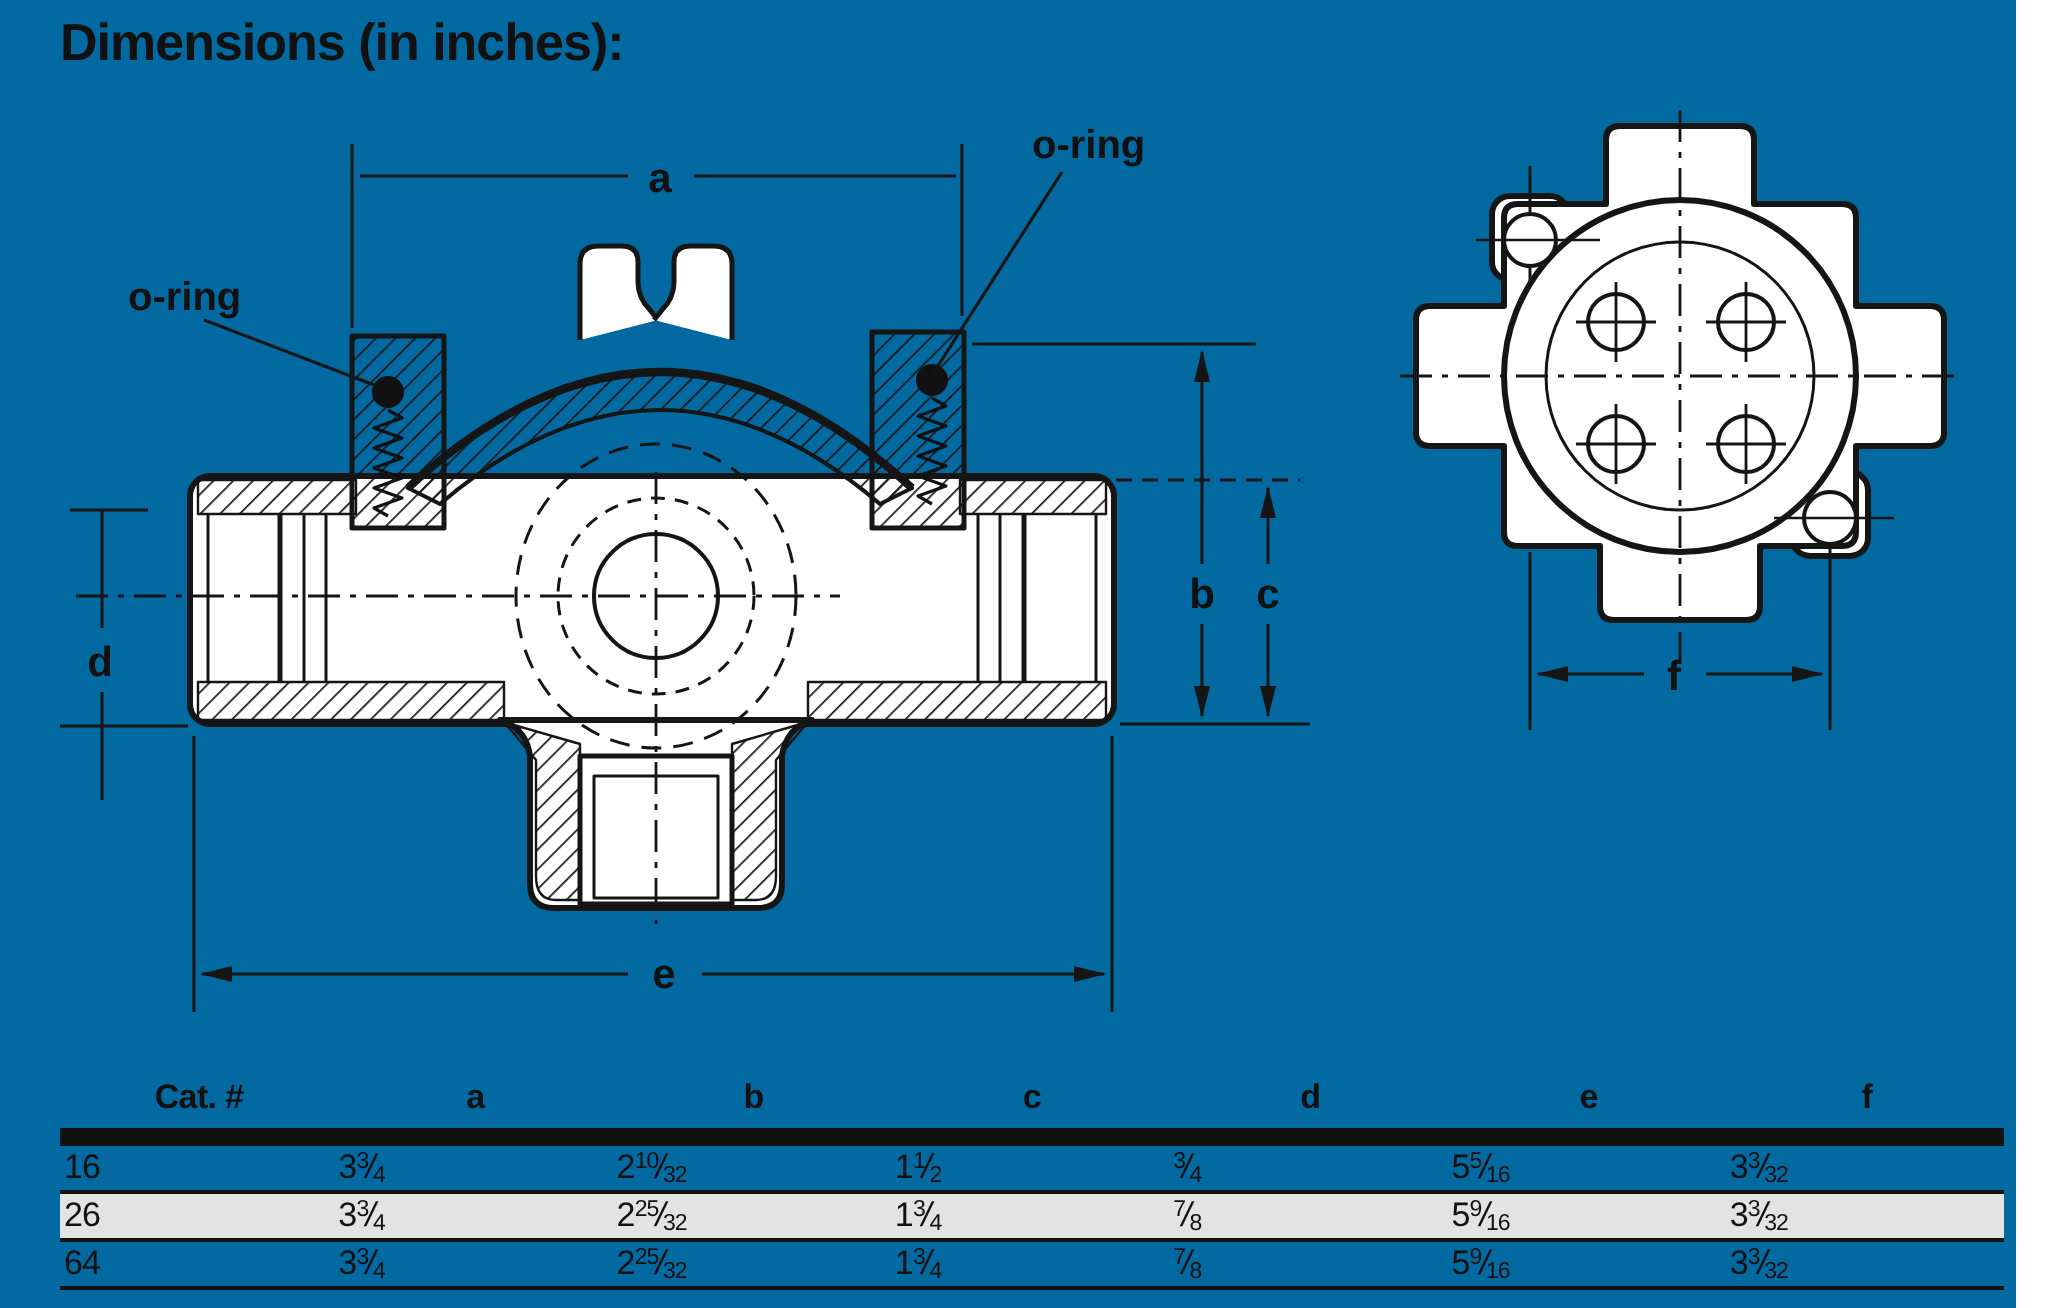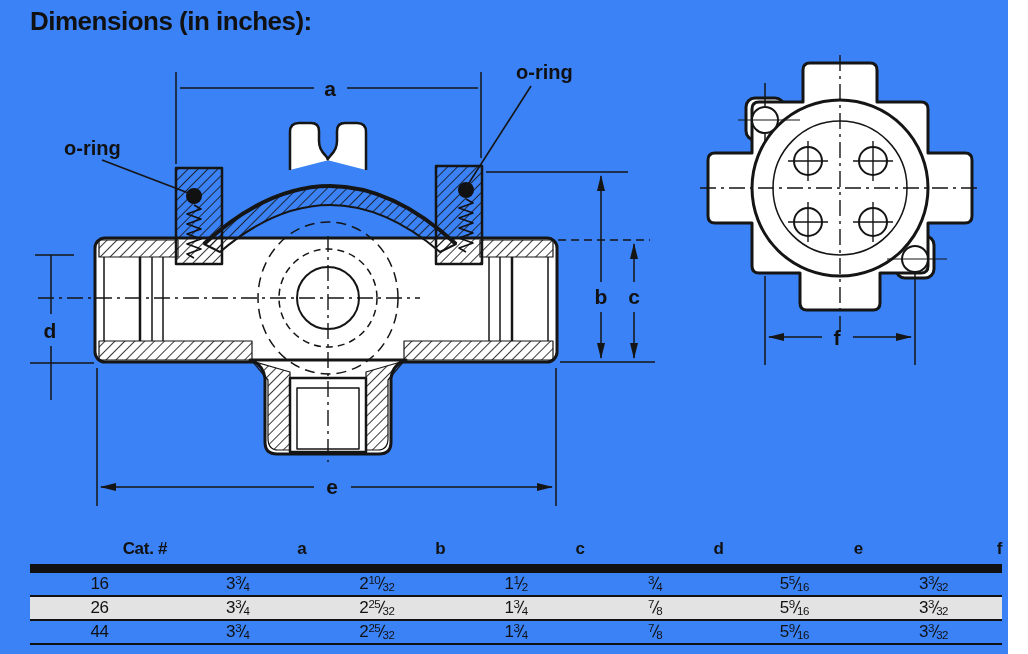--- a/index.html
+++ b/index.html
@@ -1,28 +1,28 @@
 <!DOCTYPE html>
 <html><head>
 <meta charset="utf-8">
 <style>
   * { margin:0; padding:0; box-sizing:border-box; }
   html,body { width:1028px; height:654px; background:#fff; font-family:"Liberation Sans", sans-serif; color:#111; overflow:hidden; }
-  #page { position:relative; width:1008px; height:654px; background:#3b82f6; }
+  #page { position:relative; width:1008px; height:654px; background:#0369a1; }
   #title { position:absolute; left:30px; top:6px; font-size:26px; font-weight:700; letter-spacing:-0.5px; }
   #drawing { position:absolute; left:0; top:0; }
   .dimlbl { font:700 21px "Liberation Sans", sans-serif; fill:#111; }
   .oringlbl { font:700 20px "Liberation Sans", sans-serif; fill:#111; }
   
   #dimtable { position:absolute; left:30px; top:537px; width:972px; border-collapse:collapse; table-layout:fixed; }
   #dimtable col.c0 { width:137px; }
   #dimtable col.cx { width:139px; }
-  #dimtable th { text-align:right; font-size:17px; font-weight:700; padding:2px 0 5px 2px; border-bottom:9px solid #111; letter-spacing:-0.3px;margin-top:27px; }
+  #dimtable th { text-align:center; font-size:17px; font-weight:700; padding:2px 0 5px 2px; border-bottom:9px solid #111; letter-spacing:-0.3px;margin-top:27px; }
   #dimtable td { font-size:17px; padding:1px 0 1px 2px; height:18px; letter-spacing:-0.4px; vertical-align:middle; }
-  #dimtable tr.r { border-bottom:2px solid #111;text-align:center; }
+  #dimtable tr.r { border-bottom:2px solid #111; }
   #dimtable tr.hl { background:#e3e3e3;padding-left:13px; }
   .n { font-size:11.5px; position:relative; top:-5px; letter-spacing:-0.5px; }
   .dn { font-size:11.5px; position:relative; top:2px; letter-spacing:-0.5px; }
   .sl { font-size:17px; display:inline-block; transform:skewX(-12deg); margin:0 -1px; }
 </style>
 </head>
 <body>
 
 <div id="page">
   <div id="title">Dimensions (in inches):</div>
@@ -223,21 +223,21 @@
       <tr class="r hl">
         <td>26</td>
         <td><span>3</span><span class="n">3</span><span class="sl">/</span><span class="dn">4</span></td>
         <td><span>2</span><span class="n">25</span><span class="sl">/</span><span class="dn">32</span></td>
         <td><span>1</span><span class="n">3</span><span class="sl">/</span><span class="dn">4</span></td>
         <td><span></span><span class="n">7</span><span class="sl">/</span><span class="dn">8</span></td>
         <td><span>5</span><span class="n">9</span><span class="sl">/</span><span class="dn">16</span></td>
         <td><span>3</span><span class="n">3</span><span class="sl">/</span><span class="dn">32</span></td>
       </tr>
       <tr class="r">
-        <td>44</td>
+        <td>64</td>
         <td><span>3</span><span class="n">3</span><span class="sl">/</span><span class="dn">4</span></td>
         <td><span>2</span><span class="n">25</span><span class="sl">/</span><span class="dn">32</span></td>
         <td><span>1</span><span class="n">3</span><span class="sl">/</span><span class="dn">4</span></td>
         <td><span></span><span class="n">7</span><span class="sl">/</span><span class="dn">8</span></td>
         <td><span>5</span><span class="n">9</span><span class="sl">/</span><span class="dn">16</span></td>
         <td><span>3</span><span class="n">3</span><span class="sl">/</span><span class="dn">32</span></td>
       </tr>
     </tbody>
   </table>
 </div>

